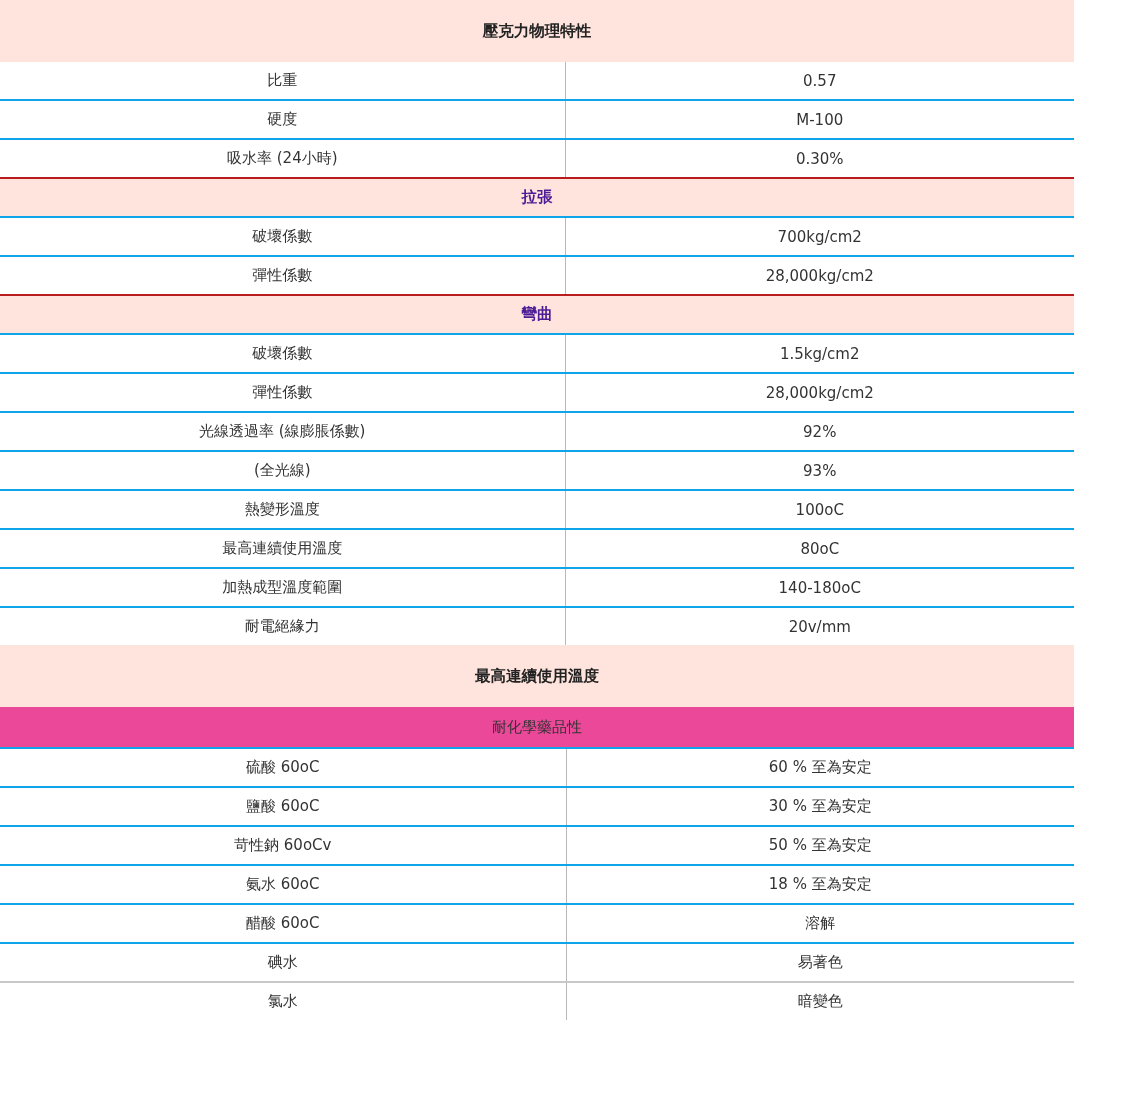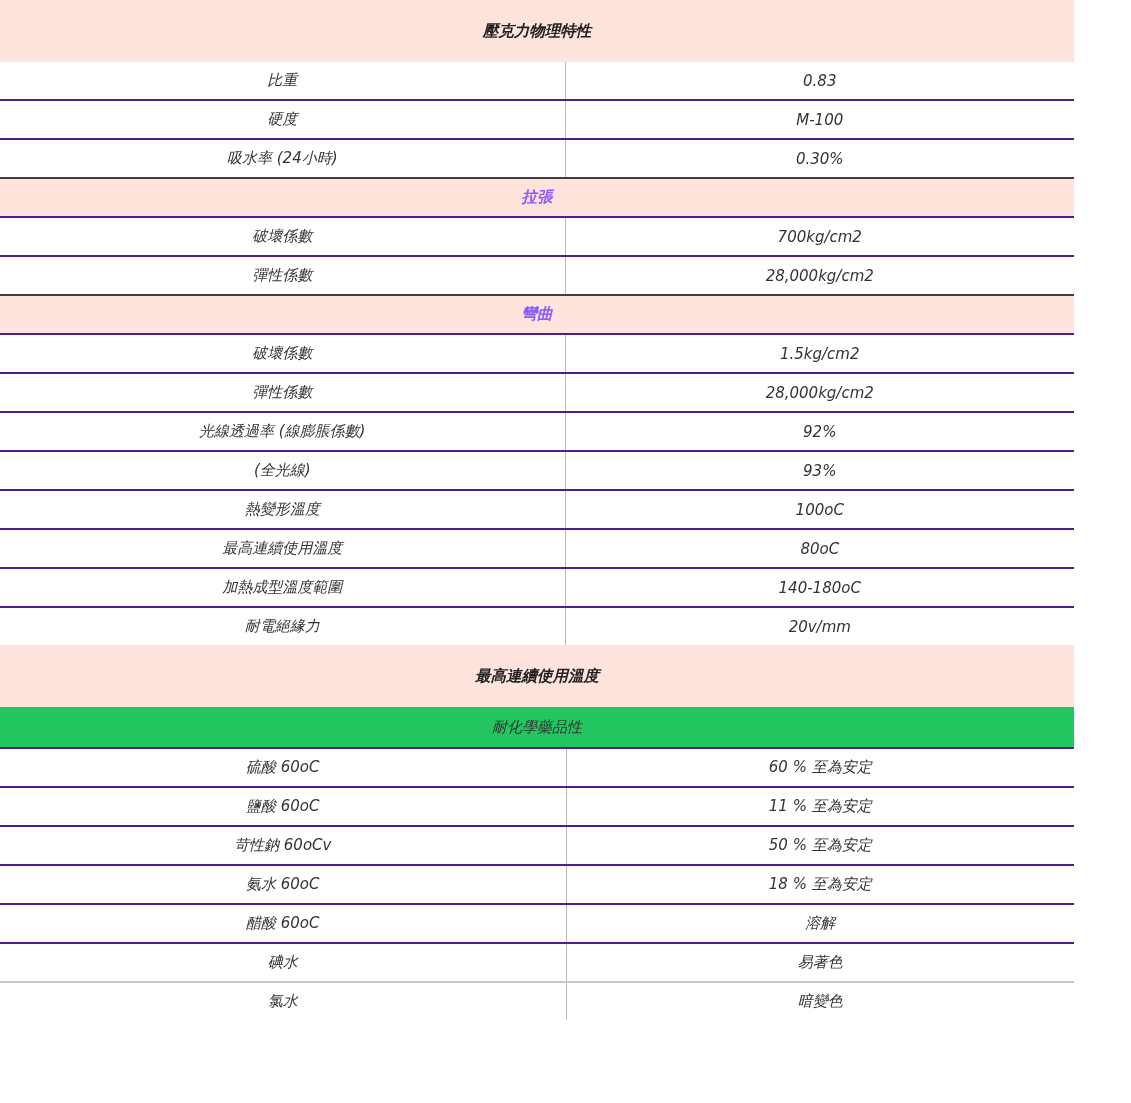--- a/index.html
+++ b/index.html
@@ -1,54 +1,54 @@
 <!DOCTYPE html>
 <html><head>
   <meta charset="utf-8">
   <style>
     html, body { margin: 0; padding: 0; background: #ffffff; }
     body {
       width: 1131px; height: 1103px; overflow: hidden;
       font-family: "DejaVu Sans", "Liberation Sans", sans-serif;
       color: #333333; font-size: 15px;
     }
-    table { width: 1074px; border-collapse: collapse; table-layout: fixed; font-style: italic; }
+    table { width: 1074px; border-collapse: collapse; table-layout: fixed; }
     td { text-align: center; vertical-align: middle; padding: 0; }
     .section-header td {
       background: #ffe4de; height: 62px; font-weight: bold; font-size: 15.5px;
       color: #222222;
     }
     .sub-header td {
       background: #ffe4de; height: 37px; font-weight: bold; font-size: 15.5px;
-      color: #8b5cf6; border-top: 2px solid #404040;
+      color: #4c1d95; border-top: 2px solid #b91c1c;
     }
-    .row td { height: 37px; border-top: 2px solid #4c1d95; }
+    .row td { height: 37px; border-top: 2px solid #0ea5e9; }
     .row td.left { border-right: 1px solid #b8b8b8; }
     .row.first td { border-top: none; margin-left: 35px; }
-    .plain-sub td { height: 40px; background: #22c55e; }
+    .plain-sub td { height: 40px; background: #ec4899; }
     .t1 col.c1 { width: 565px; }
     .t2 col.c1 { width: 566px; }
     .t2 .row.last td { border-bottom: 2px solid #c8c8c8; }
   </style>
 </head>
 <body>
 
 <table class="t1">
   <colgroup>
       <col class="c1">
       <col>
     </colgroup>
   <tbody>
     <tr class="section-header">
       <td colspan="2">壓克力物理特性</td>
     </tr>
 
     <tr class="row first">
       <td class="left">比重</td>
-      <td>0.83</td>
+      <td>0.57</td>
     </tr>
     <tr class="row">
       <td class="left">硬度</td>
       <td>M-100</td>
     </tr>
     <tr class="row">
       <td class="left">吸水率 (24小時)</td>
       <td>0.30%</td>
     </tr>
 
@@ -114,21 +114,21 @@
     <tr class="plain-sub">
       <td colspan="2">耐化學藥品性</td>
     </tr>
 
     <tr class="row">
       <td class="left">硫酸 60oC</td>
       <td>60 % 至為安定</td>
     </tr>
     <tr class="row">
       <td class="left">鹽酸 60oC</td>
-      <td>11 % 至為安定</td>
+      <td>30 % 至為安定</td>
     </tr>
     <tr class="row">
       <td class="left">苛性鈉 60oCv</td>
       <td>50 % 至為安定</td>
     </tr>
     <tr class="row">
       <td class="left">氨水 60oC</td>
       <td>18 % 至為安定</td>
     </tr>
     <tr class="row">

